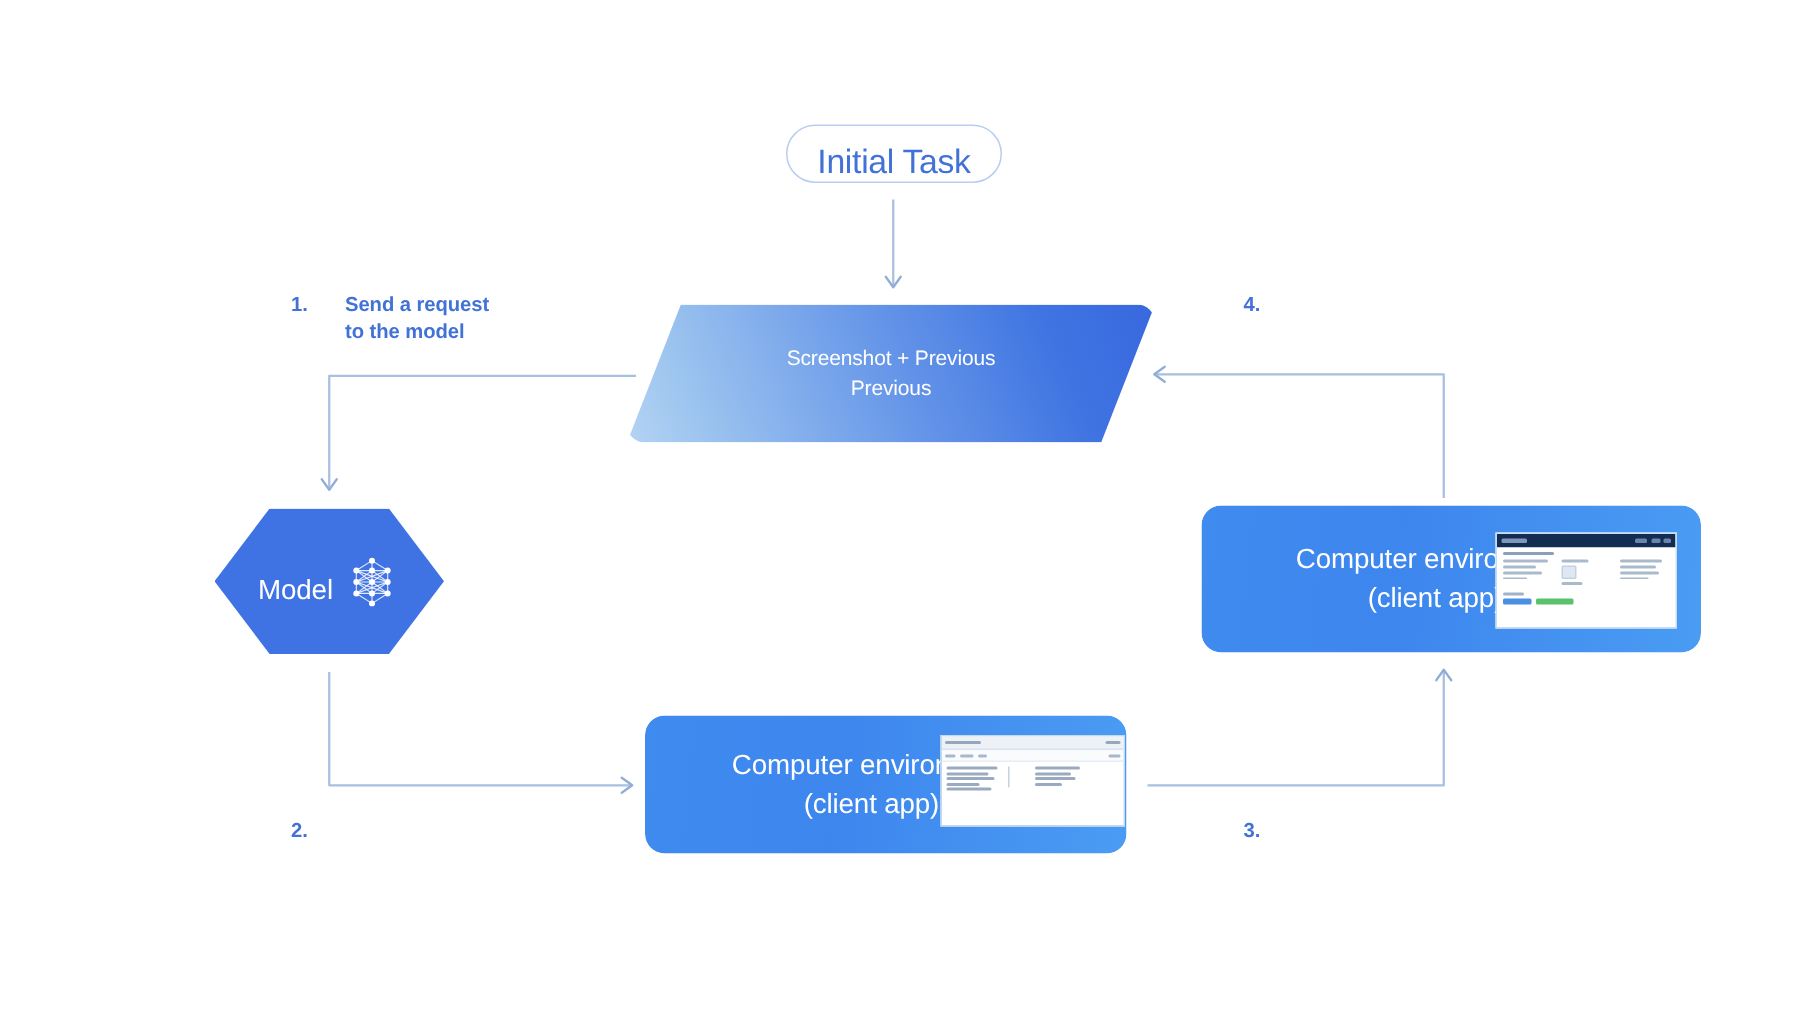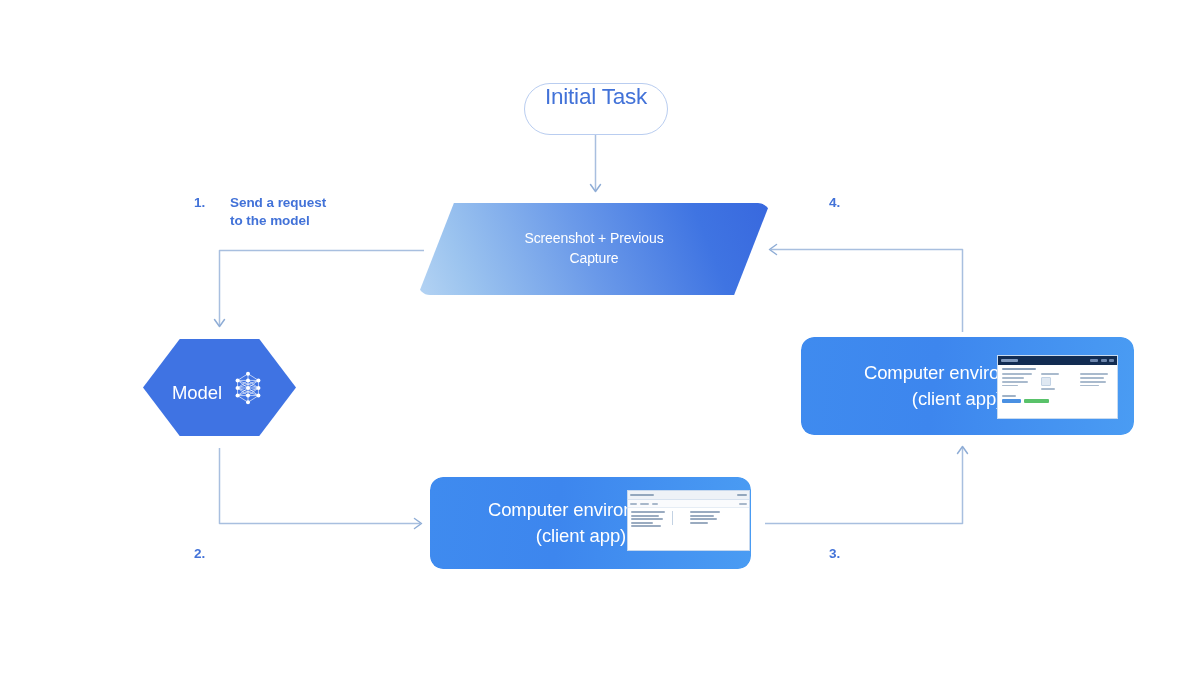--- a/index.html
+++ b/index.html
@@ -31,27 +31,27 @@
     height: 676px;
     pointer-events: none;
   }
 
   
   #initial-task-node {
     position: absolute;
     left: 524px;
     top: 83px;
     width: 144px;
-    height: 52px;
+    height: 39px;
     border: 1.6px solid #b9cdf0;
     border-radius: 26px;
     background: #ffffff;
     box-sizing: border-box;
     display: flex;
-    align-items: flex-start;
+    align-items: flex-end;
     justify-content: center;
   }
   #initial-task-node .pill-label {
     color: #4272d8;
     font-size: 22.5px;
     letter-spacing: -0.2px;
     white-space: nowrap;
   }
 
   
@@ -401,21 +401,21 @@
   </svg>
 
   <div id="initial-task-node">
     <span class="pill-label">Initial Task</span>
   </div>
 
   <div id="screenshot-context-node">
     <div class="para-shape"></div>
     <div class="para-label">
       <span>Screenshot + Previous</span>
-      <span>Capture</span>
+      <span>Previous</span>
     </div>
   </div>
 
   <div id="model-node">
     <div class="hex-shape"></div>
     <div class="hex-inner">
       <span class="hex-label">Model</span>
       <svg class="nn-icon" viewBox="0 0 40 40">
         <g stroke="#ffffff" stroke-width="0.8" stroke-opacity="0.85" fill="none">
           <path d="M20 5 L9 12 M20 5 L20 12 M20 5 L31 12"></path>

